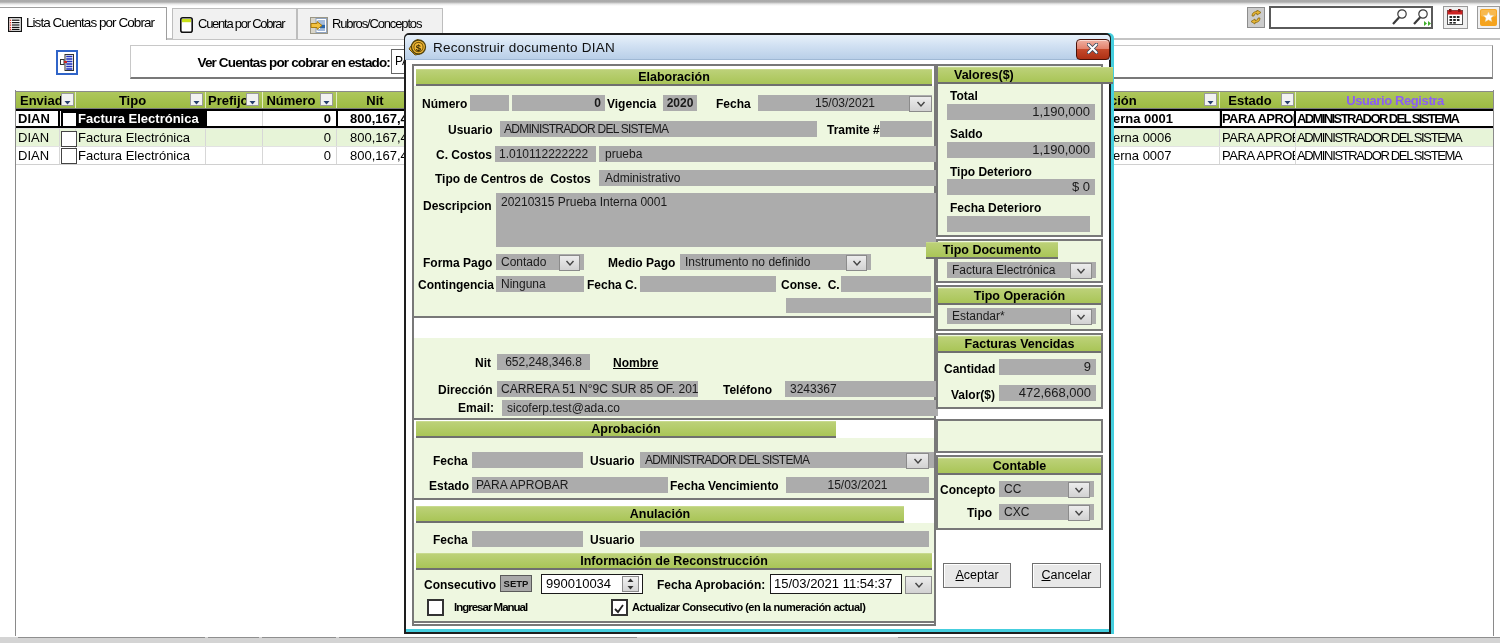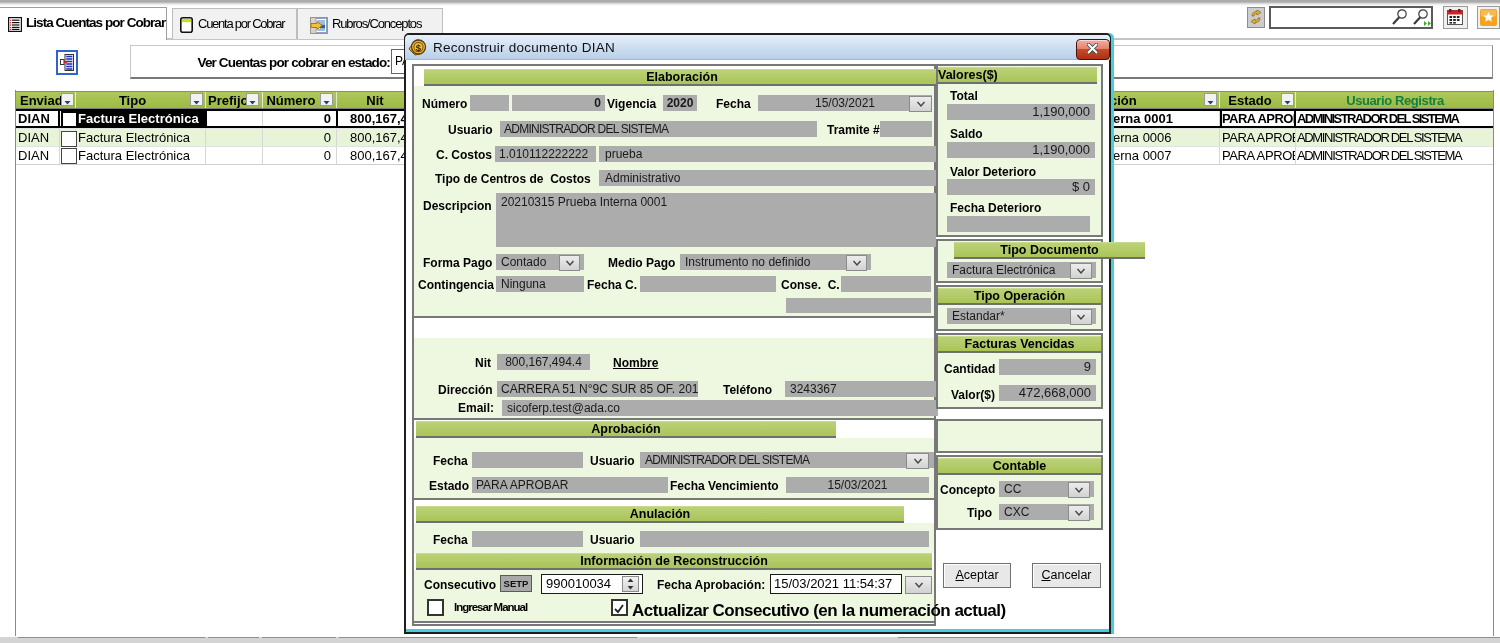--- a/index.html
+++ b/index.html
@@ -40,21 +40,21 @@
         <line x1="4" y1="12.4" x2="11.5" y2="12.4"></line>
 </g>
 <g fill="#e03a2f">
         <rect x="1.8" y="2.6" width="1.4" height="1.4"></rect>
         <rect x="1.8" y="5" width="1.4" height="1.4"></rect>
         <rect x="1.8" y="7.4" width="1.4" height="1.4"></rect>
         <rect x="1.8" y="9.8" width="1.4" height="1.4"></rect>
         <rect x="1.8" y="11.8" width="1.4" height="1.4"></rect>
       </g>
 </svg>
-<div class="abs" style="left:26px;top:15px;font-size:13.5px;font-weight:bold;letter-spacing:-0.95px;color:#000;">Lista Cuentas por Cobrar</div>
+<div class="abs" style="left:26px;top:15px;font-size:13.5px;font-weight:normal;letter-spacing:-0.95px;color:#000;">Lista Cuentas por Cobrar</div>
 
 <svg class="abs" style="left:180px;top:17px;" width="13" height="16" viewBox="0 0 13 16">
 <rect x="0.8" y="0.8" width="11.4" height="14.4" rx="2" fill="#fff" stroke="#111" stroke-width="1.6"></rect>
 <rect x="2" y="2" width="9" height="3.2" fill="#c8e018"></rect>
 </svg>
 <div class="abs" style="left:198px;top:16px;font-size:13px;letter-spacing:-1.25px;color:#000;">Cuenta por Cobrar</div>
 
 <svg class="abs" style="left:310px;top:17px;" width="18" height="17" viewBox="0 0 18 17">
 <rect x="0.5" y="0.5" width="17" height="16" fill="#d8d4c8" stroke="#9a9685"></rect>
 <rect x="6" y="1.5" width="10.5" height="14" fill="#fff" stroke="#8fa3c0"></rect>
@@ -156,21 +156,21 @@
 <div class="abs" style="left:1110px;top:93px;font-size:13px;font-weight:bold;color:#000;">ción</div>
 <div class="hdrbtn" style="left:1204px;top:93px;"><svg width="11" height="11" viewBox="0 0 11 11">
         <path d="M2.5 4 L8.5 4 L5.5 7.5 Z" fill="#28406e"></path>
       </svg></div>
 <div class="abs" style="left:1219px;top:92px;width:1px;height:16px;background:#e2ecc4;"></div>
 <div class="abs" style="left:1220px;top:93px;width:60px;text-align:center;font-size:13px;font-weight:bold;color:#000;">Estado</div>
 <div class="hdrbtn" style="left:1281px;top:93px;"><svg width="11" height="11" viewBox="0 0 11 11">
         <path d="M2.5 4 L8.5 4 L5.5 7.5 Z" fill="#28406e"></path>
       </svg></div>
 <div class="abs" style="left:1295px;top:92px;width:1px;height:16px;background:#e2ecc4;"></div>
-<div class="abs" style="left:1296px;top:93px;width:198px;text-align:center;font-size:13px;font-weight:bold;letter-spacing:-0.4px;color:#15803d;">Usuario Registra</div>
+<div class="abs" style="left:1296px;top:93px;width:198px;text-align:center;font-size:13px;font-weight:bold;letter-spacing:-0.4px;color:#8b5cf6;">Usuario Registra</div>
 
 <div class="abs" style="left:16px;top:111px;width:1477px;height:18px;background:#fff;"></div>
 <div class="abs" style="left:16px;top:129px;width:1477px;height:18px;background:#e7f4d8;"></div>
 <div class="abs" style="left:16px;top:147px;width:1477px;height:18px;background:#fff;"></div>
 
 <div class="abs" style="left:59px;top:111px;width:1px;height:54px;background:#d7d7d7;"></div>
 <div class="abs" style="left:75px;top:111px;width:1px;height:54px;background:#d7d7d7;"></div>
 <div class="abs" style="left:205px;top:111px;width:1px;height:54px;background:#d7d7d7;"></div>
 <div class="abs" style="left:262px;top:111px;width:1px;height:54px;background:#d7d7d7;"></div>
 <div class="abs" style="left:336px;top:111px;width:1px;height:54px;background:#d7d7d7;"></div>
@@ -234,21 +234,21 @@
 <div class="abs" style="left:29px;top:7px;font-size:13.5px;letter-spacing:0.25px;color:#101010;">Reconstruir documento DIAN</div>
 
 <div class="abs" style="left:672px;top:6px;width:32px;height:19px;border-radius:4px;border:1px solid #4a1208;background:linear-gradient(#f0b0a2 0%,#e2836e 45%,#c64a2c 48%,#ad3014 100%);box-shadow:inset 0 1px 0 #f8d8d0;"></div>
 <svg class="abs" style="left:683px;top:10px;" width="11" height="11" viewBox="0 0 11 11">
 <path d="M1.5 1.5 L9.5 9.5 M9.5 1.5 L1.5 9.5" stroke="#38465a" stroke-width="3.6" stroke-linecap="round"></path>
 <path d="M1.5 1.5 L9.5 9.5 M9.5 1.5 L1.5 9.5" stroke="#ffffff" stroke-width="2" stroke-linecap="round"></path>
 </svg>
 
 <div class="abs" style="left:8px;top:31px;width:524px;height:562px;border:2px solid #787878;background:#fff;box-sizing:border-box;"></div>
 
-<div class="bar" style="left:20px;top:36px;width:516px;height:14px;box-sizing:content-box;line-height:14px;">Elaboración</div>
+<div class="bar" style="left:12px;top:36px;width:516px;height:14px;box-sizing:content-box;line-height:14px;">Elaboración</div>
 <div class="abs" style="left:10px;top:53px;width:520px;height:232px;background:#eef7e0;border-bottom:2px solid #787878;box-sizing:border-box;"></div>
 
 <div class="abs" style="left:10px;top:305px;width:520px;height:82px;background:#eef7e0;border-bottom:2px solid #787878;box-sizing:border-box;"></div>
 
 <div class="bar" style="left:12px;top:388px;width:420px;height:14px;box-sizing:content-box;line-height:14px;">Aprobación</div>
 <div class="abs" style="left:10px;top:405px;width:520px;height:62px;background:#eef7e0;border-bottom:2px solid #787878;box-sizing:border-box;"></div>
 
 <div class="bar" style="left:12px;top:473px;width:488px;height:14px;box-sizing:content-box;line-height:14px;">Anulación</div>
 <div class="abs" style="left:10px;top:490px;width:520px;height:30px;background:#eef7e0;box-sizing:border-box;"></div>
 
@@ -300,21 +300,21 @@
 
 <div class="lbl" style="left:14px;top:245px;">Contingencia</div>
 <div class="fld" style="left:92px;top:243px;width:83px;height:16px;padding-left:5px;">Ninguna</div>
 <div class="lbl" style="left:183px;top:245px;">Fecha C.</div>
 <div class="fld" style="left:236px;top:243px;width:136px;height:16px;"></div>
 <div class="lbl" style="left:377px;top:245px;">Conse.&nbsp; C.</div>
 <div class="fld" style="left:437px;top:243px;width:90px;height:16px;"></div>
 <div class="fld" style="left:382px;top:265px;width:145px;height:15px;"></div>
 
 <div class="lbl" style="left:71px;top:323px;">Nit</div>
-<div class="fld" style="left:93px;top:321px;width:93px;height:16px;text-align:center;">800,167,494.4</div>
+<div class="fld" style="left:93px;top:321px;width:93px;height:16px;text-align:center;">652,248,346.8</div>
 <div class="lbl" style="left:209px;top:323px;text-decoration:underline;">Nombre</div>
 
 <div class="lbl" style="left:34px;top:350px;">Dirección</div>
 <div class="fld" style="left:93px;top:348px;width:197px;height:16px;padding-left:4px;">CARRERA 51 N°9C SUR 85 OF. 201</div>
 <div class="lbl" style="left:319px;top:350px;">Teléfono</div>
 <div class="fld" style="left:381px;top:348px;width:148px;height:16px;padding-left:5px;">3243367</div>
 
 <div class="lbl" style="left:54px;top:368px;">Email:</div>
 <div class="fld" style="left:98px;top:367px;width:431px;height:16px;padding-left:5px;">sicoferp.test@ada.co</div>
 
@@ -352,35 +352,35 @@
           <svg width="10" height="8" viewBox="0 0 10 8">
             <path d="M1.5 2 L5 6 L8.5 2" fill="none" stroke="#444" stroke-width="1.4"></path>
           </svg>
         </div>
 
 <div class="cb" style="left:23px;top:566px;border-width:2px;border-color:#333;"></div>
 <div class="lbl" style="left:50px;top:568px;font-size:11.5px;letter-spacing:-1.0px;">Ingresar Manual</div>
 <div class="cb" style="left:207px;top:566px;border-width:2px;border-color:#333;"><svg width="12" height="12" viewBox="0 0 12 12">
             <path d="M2 6 L5 9 L10 2" fill="none" stroke="#222" stroke-width="1.8"></path>
           </svg></div>
-<div class="lbl" style="left:228px;top:568px;font-size:17px;letter-spacing:-0.5px;">Actualizar Consecutivo (en la numeración actual)</div>
+<div class="lbl" style="left:228px;top:568px;font-size:11px;letter-spacing:-0.5px;">Actualizar Consecutivo (en la numeración actual)</div>
 
 <div class="box" style="left:532px;top:31px;width:167px;height:173px;box-sizing:border-box;"></div>
-<div class="bar" style="left:534px;top:34px;width:163px;height:14px;box-sizing:content-box;line-height:14px;text-align:left;padding-left:0;width:159px;">Valores($)</div>
+<div class="bar" style="left:534px;top:34px;width:163px;height:14px;box-sizing:content-box;line-height:14px;text-align:left;padding-left:16px;width:159px;">Valores($)</div>
 <div class="lbl" style="left:546px;top:56px;">Total</div>
 <div class="fld" style="left:543px;top:71px;width:143px;height:16px;text-align:right;padding-right:5px;font-size:13px;">1,190,000</div>
 <div class="lbl" style="left:546px;top:94px;">Saldo</div>
 <div class="fld" style="left:543px;top:109px;width:143px;height:16px;text-align:right;padding-right:5px;font-size:13px;">1,190,000</div>
-<div class="lbl" style="left:546px;top:132px;">Valor Deterioro</div>
+<div class="lbl" style="left:546px;top:132px;">Tipo Deterioro</div>
 <div class="fld" style="left:543px;top:146px;width:143px;height:16px;text-align:right;padding-right:5px;font-size:13px;">$ 0</div>
 <div class="lbl" style="left:546px;top:168px;">Fecha Deterioro</div>
 <div class="fld" style="left:543px;top:183px;width:143px;height:16px;"></div>
 
 <div class="box" style="left:532px;top:206px;width:167px;height:44px;box-sizing:border-box;"></div>
-<div class="bar" style="left:550px;top:209px;width:191px;height:14px;box-sizing:content-box;line-height:14px;">Tipo Documento</div>
+<div class="bar" style="left:522px;top:209px;width:132px;height:14px;box-sizing:content-box;line-height:14px;">Tipo Documento</div>
 <div class="fld" style="left:543px;top:229px;width:144px;height:16px;padding-left:5px;">Factura Electrónica</div>
 <div class="cmbbtn" style="left:666px;top:230px;width:20px;height:14px;">
           <svg width="10" height="8" viewBox="0 0 10 8">
             <path d="M1.5 2 L5 6 L8.5 2" fill="none" stroke="#444" stroke-width="1.4"></path>
           </svg>
         </div>
 
 <div class="box" style="left:532px;top:252px;width:167px;height:46px;box-sizing:border-box;"></div>
 <div class="bar" style="left:534px;top:255px;width:163px;height:14px;box-sizing:content-box;line-height:14px;">Tipo Operación</div>
 <div class="fld" style="left:543px;top:275px;width:144px;height:16px;padding-left:5px;">Estandar*</div>

